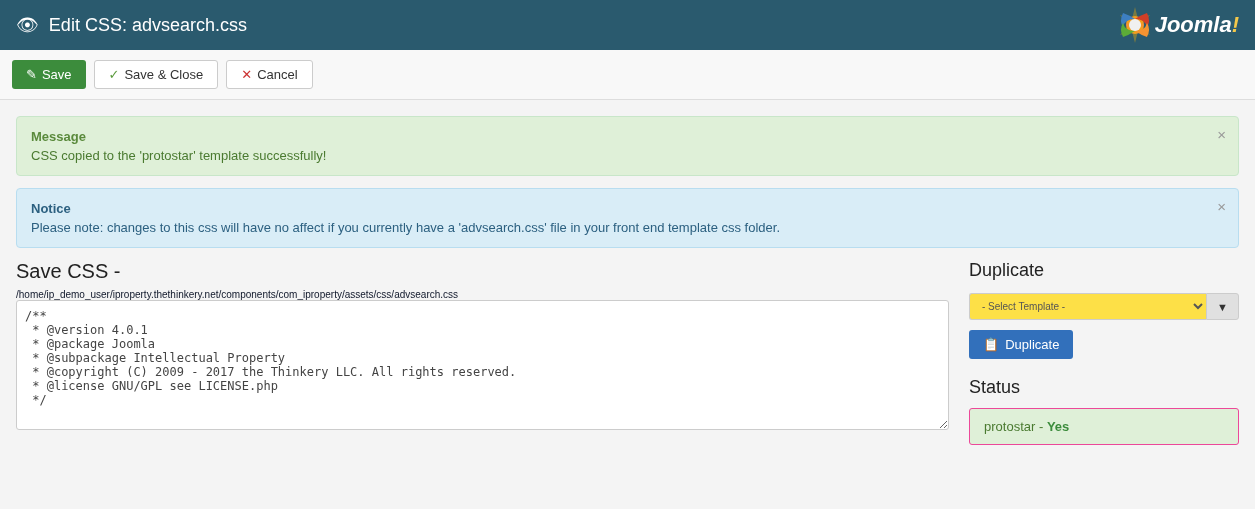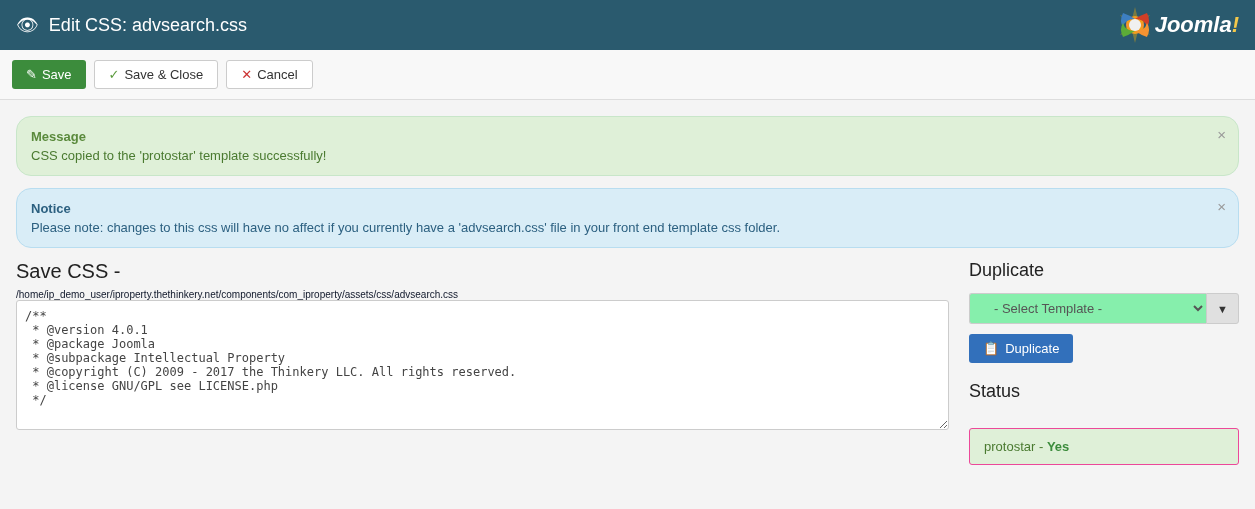--- a/index.html
+++ b/index.html
@@ -84,21 +84,21 @@
       font-size: 13px;
     }
 
     
     .content {
       padding: 16px;
     }
 
     
     .alert {
-      border-radius: 15px;
+      border-radius: 4px;
       padding: 12px 36px 12px 14px;
       margin-bottom: 12px;
       position: relative;
       border: 1px solid transparent;
     }
     .alert-success {
       background: #dff0d8;
       border-color: #c8e6c9;
     }
     .alert-info {
@@ -176,24 +176,24 @@
     .select-template-row {
       display: flex;
       gap: 0;
       margin-bottom: 10px;
     }
     .select-template-dropdown {
       flex: 1;
       border: 1px solid #ccc;
       border-right: none;
       border-radius: 3px 0 0 3px;
-      padding: 6px 20px;
-      font-size: 13px;
+      padding: 6px 8px;
+      font-size: 10px;
       color: #555;
-      background: #86efac;
+      background: #fde047;
       cursor: pointer;
     }
     .select-template-caret {
       background: #e0e0e0;
       border: 1px solid #ccc;
       border-radius: 0 3px 3px 0;
       padding: 6px 10px;
       cursor: pointer;
       display: flex;
       align-items: center;
@@ -208,21 +208,21 @@
       cursor: pointer;
       font-size: 13px;
       display: inline-flex;
       align-items: center;
       gap: 6px;
     }
     .status-section-title {
       font-size: 18px;
       font-weight: normal;
       color: #222;
-      margin-bottom: 26px;
+      margin-bottom: 10px;
       margin-top: 18px;
     }
     .status-badge {
       background: #dff0d8;
       border: 1px solid #ec4899;
       border-radius: 3px;
       padding: 10px 14px;
       color: #4a7a30;
       font-size: 13px;
     }

